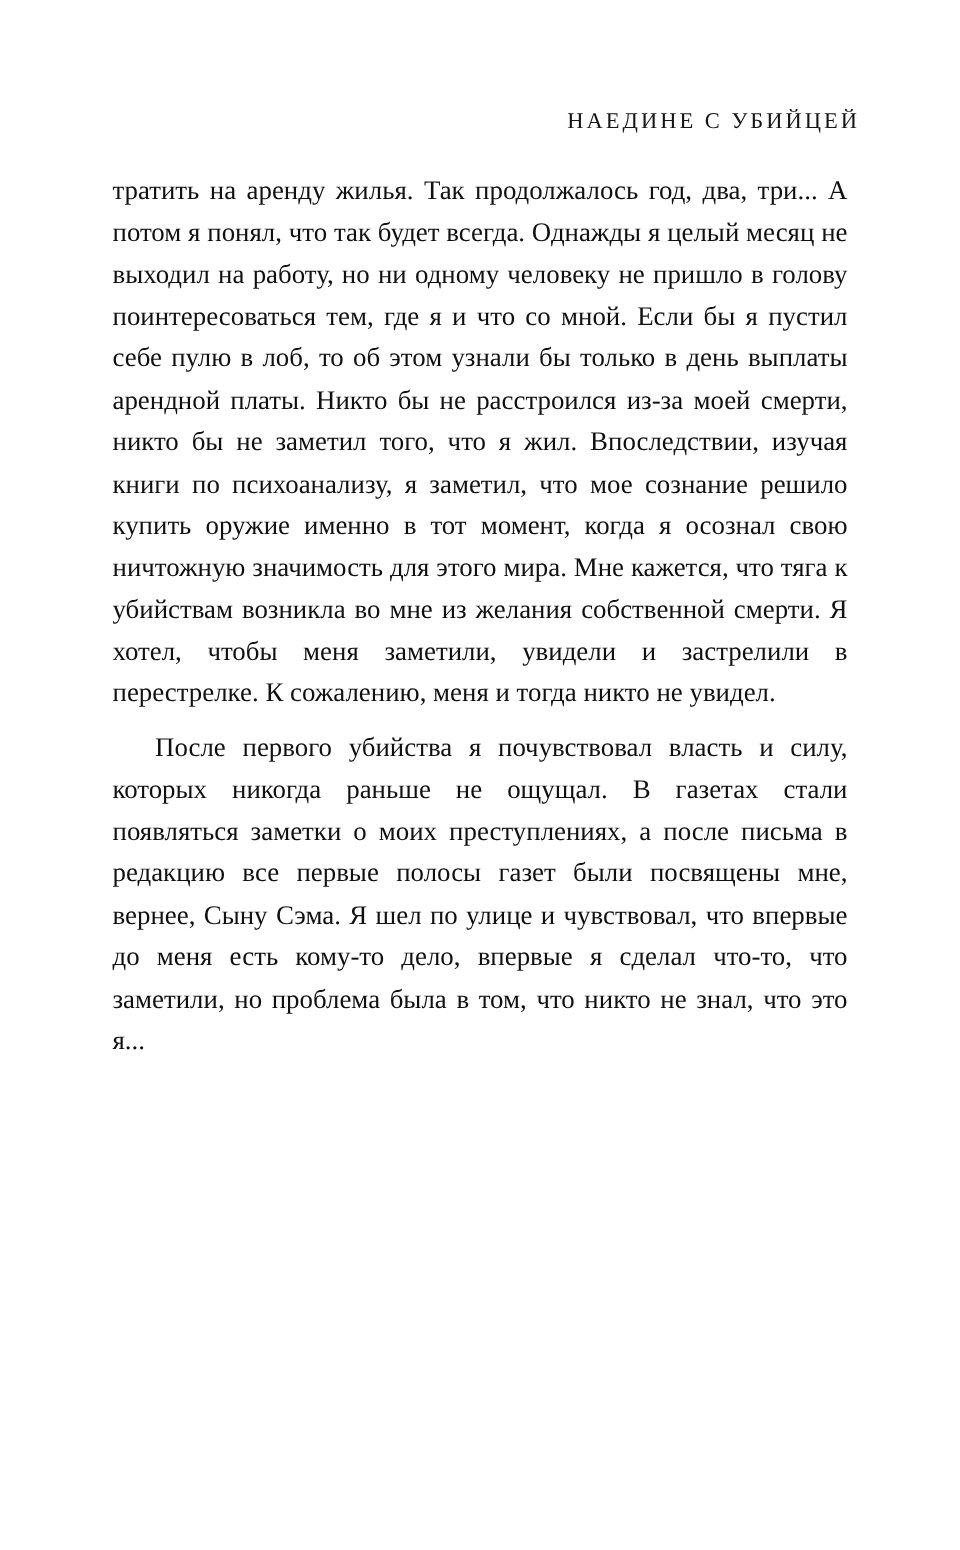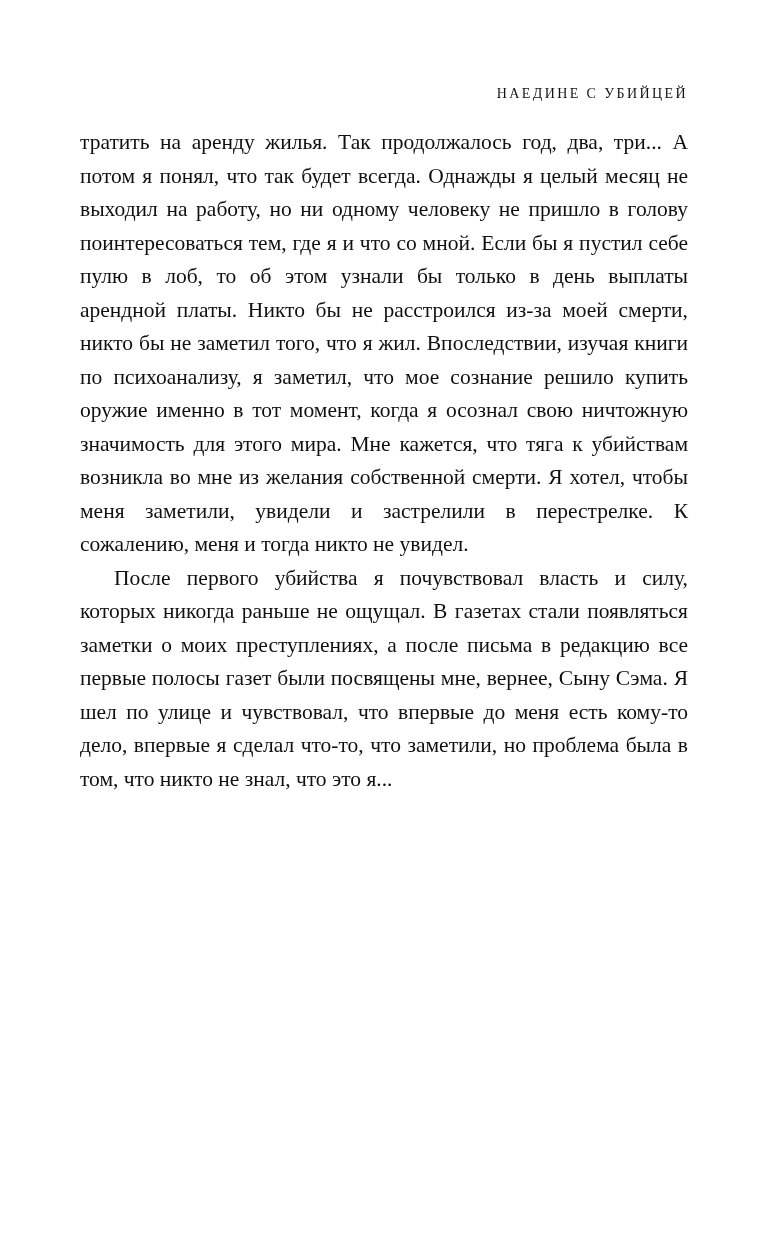--- a/index.html
+++ b/index.html
@@ -20,36 +20,36 @@
     width: 768px;
     height: 1240px;
     box-sizing: border-box;
   }
 
   .running-head {
     position: absolute;
     top: 86px;
     right: 80px;
     font-family: "Liberation Serif", "DejaVu Serif", serif;
-    font-size: 14px;
+    font-size: 18px;
     letter-spacing: 2.4px;
     color: #141414;
     text-transform: uppercase;
     white-space: nowrap;
   }
 
   .text-block {
     position: absolute;
     top: 126px;
     left: 80px;
     width: 608px;
   }
 
   .para {
-    margin: 0;
+    margin: 10px;
     font-size: 21.5px;
     line-height: 33.5px;
     text-align: justify;
     text-justify: inter-word;
     color: #101010;
     hyphens: manual;
   }
 
   .para.first {
     text-indent: 0;

